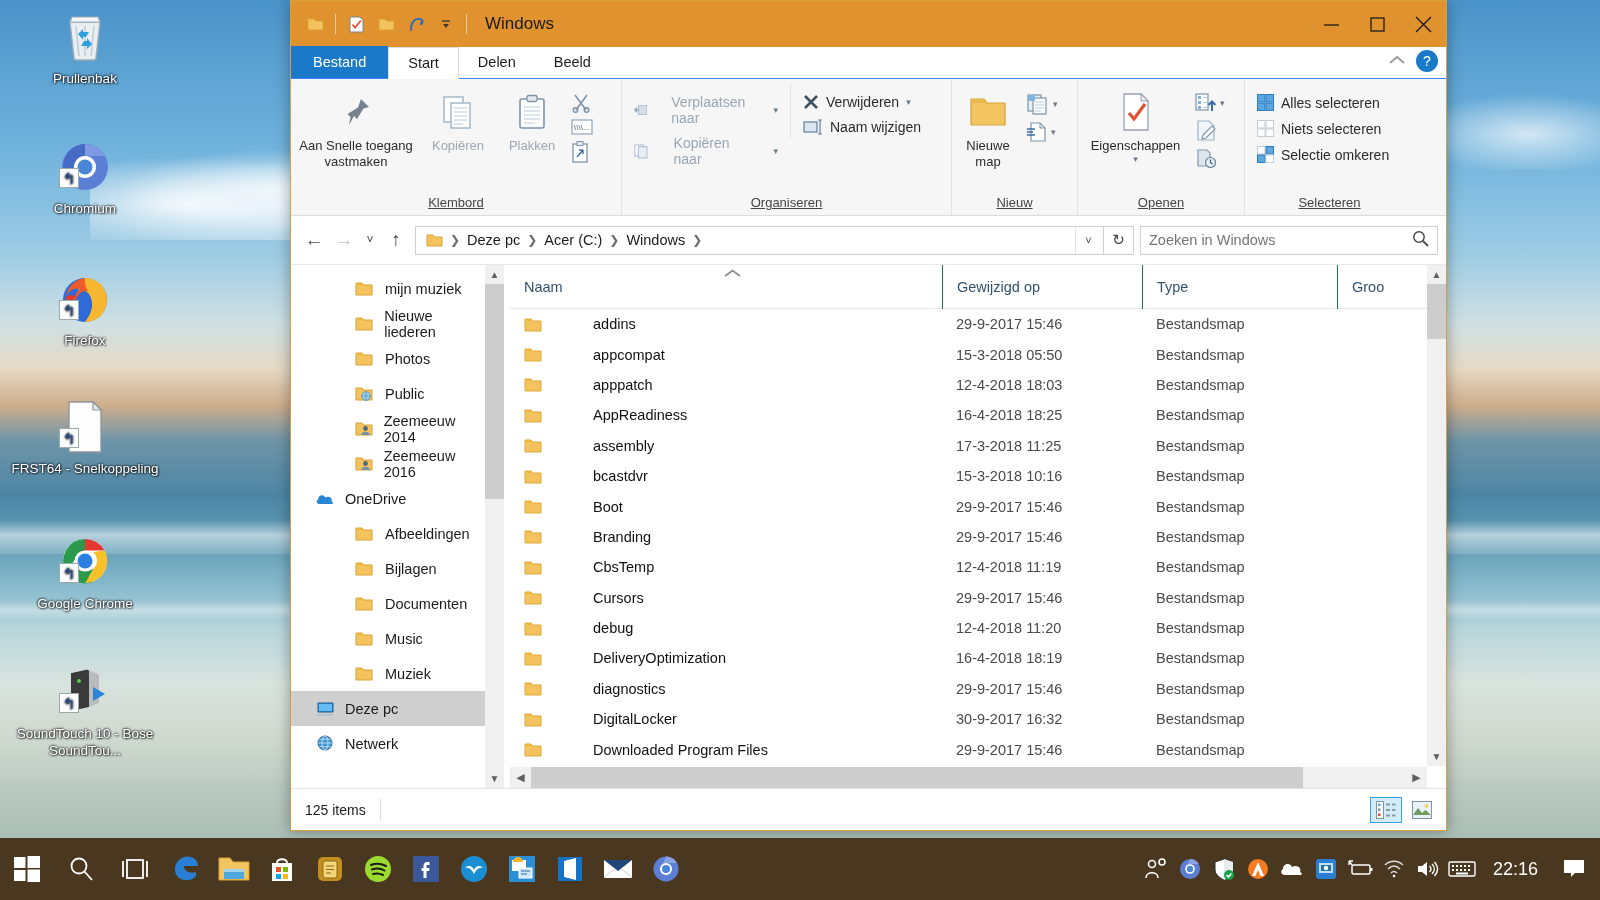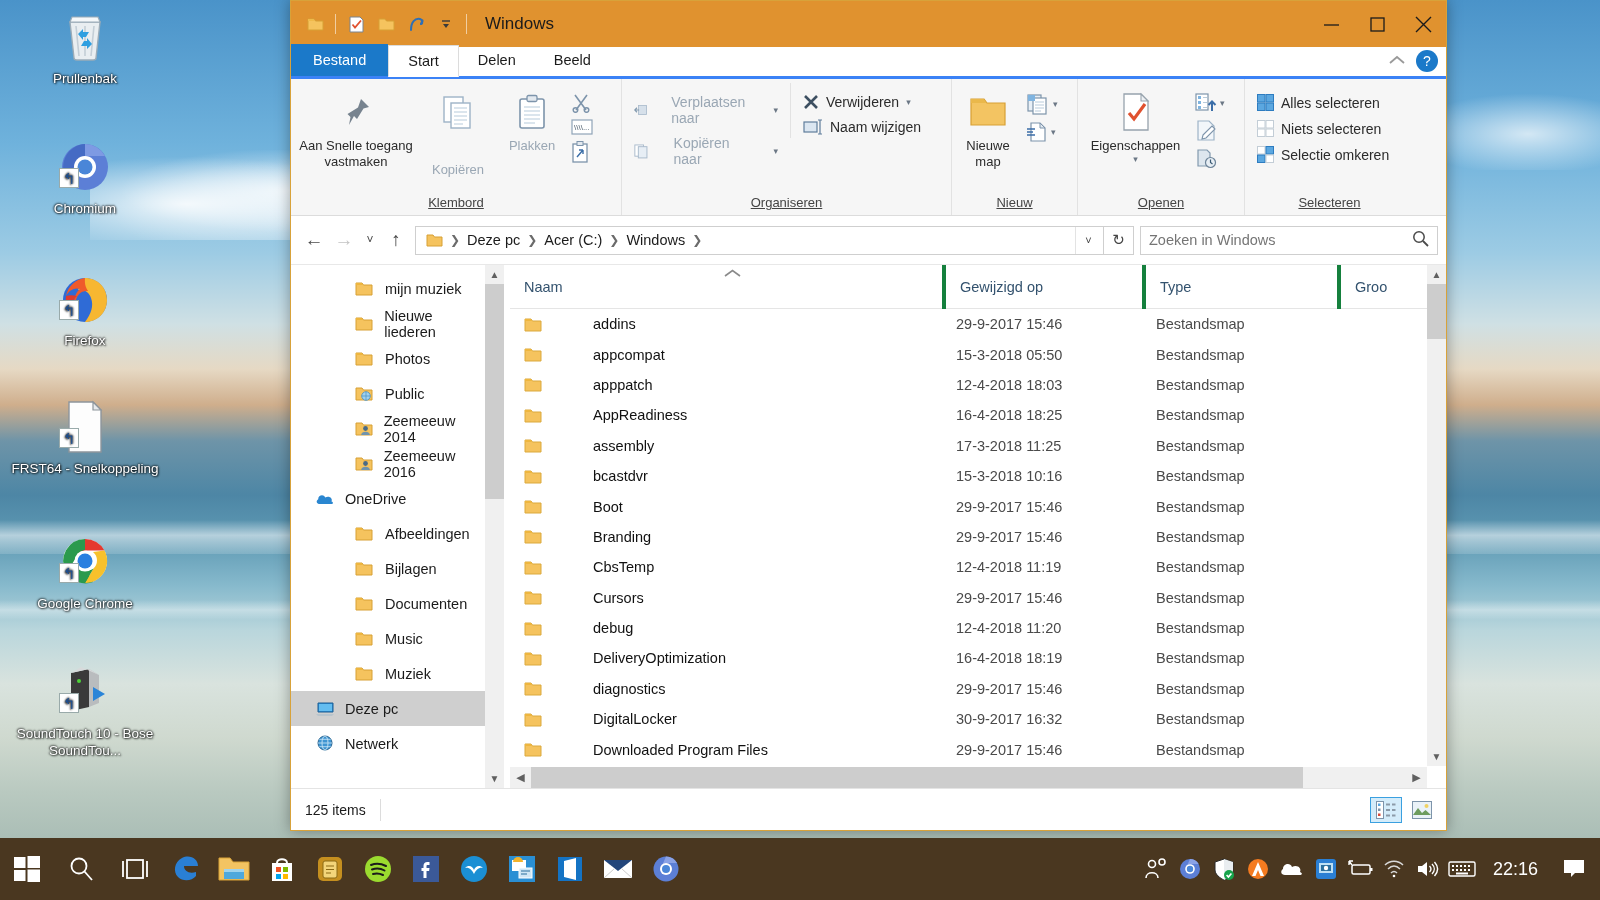--- a/index.html
+++ b/index.html
@@ -73,21 +73,21 @@
   .qat { display:flex; align-items:center; gap:2px; padding-left:10px; }
   .qat-btn { width:28px;height:28px;display:flex;align-items:center;justify-content:center;cursor:default; }
   .vsep { width:1px; height:20px; background:rgba(255,255,255,.55); margin:0 4px; }
   #win-title { font-size:17px; color:#1b1b1b; margin-left:14px; }
   .caption-btns { position:absolute; right:0; top:0; display:flex; height:46px; }
   .cap { width:46px;height:46px;display:flex;align-items:center;justify-content:center;cursor:default; }
   .cap svg { display:block; }
 
   
   #tabstrip { height:32px; background:#fff; display:flex; align-items:flex-end; flex:0 0 auto;
-              border-bottom:3px solid #3b82f6; position:relative;}
+              border-bottom:1px solid #3b82f6; position:relative;}
   .tab { height:32px; padding:0 19px; display:flex;align-items:center; font-size:14.5px; color:#1b1b1b; cursor:default; }
   .tab.file { background:#1b79c9; color:#fff; font-size:14.5px; padding:0 22px; }
   .tab.active { background:#fff; border:1px solid #dcdcdc; border-bottom:1px solid #fff; margin-bottom:-1px; }
   .ribbon-right { position:absolute; right:8px; top:3px; display:flex; align-items:center; gap:10px; }
   .help-circle { width:22px;height:22px;border-radius:50%;background:#1b79c9;color:#fff;font-size:14px;
                  display:flex;align-items:center;justify-content:center;cursor:default; }
 
   
   #ribbon { height:137px; background:#f6f6f6; border-bottom:1px solid #dcdcdc; display:flex; flex:0 0 auto; position:relative;}
   .rgroup { display:flex; flex-direction:column; justify-content:space-between; position:relative; padding:4px 0 0 0; }
@@ -130,21 +130,21 @@
   .navitem .ni { width:22px; display:flex; align-items:center; }
   .navitem .nl { margin-left:8px; }
   .navsb { width:19px; background:#f0f0f0; display:flex;flex-direction:column;align-items:center;justify-content:space-between; cursor:default;}
   .navsb .arw { height:19px; display:flex;align-items:center;justify-content:center;font-size:10px;color:#606060; }
   .navsb .thumb { position:absolute; left:0; width:19px; background:#cdcdcd; }
   .splitter { width:6px; background:#fff; }
 
   #listpane { flex:1; display:flex; flex-direction:column; min-width:0; background:#fff; position:relative; }
   #colhead { height:44px; display:flex; align-items:center; border-bottom:1px solid #e5e5e5; position:relative; }
   .col { font-size:14.5px; color:#33526e; padding-left:14px; position:relative; height:44px; display:flex;align-items:center; cursor:default;}
-  .col + .col { border-left:4px solid #15803d; }
+  .col + .col { border-left:1px solid #15803d; }
   .col.name { width:432px; }
   .col.date { width:200px; }
   .col.type { width:195px; }
   .col.size { width:80px; overflow:hidden; }
   #sortmark { position:absolute; left:214px; top:3px; font-size:11px; color:#8a8a8a; }
   #rows { flex:1; overflow:hidden; }
   .row { height:30.4px; display:flex; align-items:center; cursor:default; }
   .row .c-name { width:432px; display:flex; align-items:center; padding-left:14px; font-size:14.5px; color:#111;gap:41px; }
   .row .c-name .fi { margin-right:10px; display:flex; }
   .row .c-date { width:200px; font-size:14.5px; color:#4a4a4a; padding-left:14px; }
@@ -347,21 +347,21 @@
     <div class="rgroup" style="width:330px;">
       <div class="gbody">
         <div class="bigbtn" style="width:130px;">
           <span class="ico">
             <svg width="34" height="34" viewBox="0 0 34 34">
                 <path d="M22 4 L30 12 L24.5 13.5 L18 24 L15 21 L10 30 L11.5 22 L8.5 19 L19 12.5 Z" fill="#77838f"></path>
               </svg>
           </span>
           <span class="lbl">Aan Snelle toegang vastmaken</span>
         </div>
-        <div class="bigbtn dim" style="width:74px;gap:24px;">
+        <div class="bigbtn dim" style="width:74px;">
           <span class="ico">
             <svg width="34" height="36" viewBox="0 0 34 36">
               <rect x="3" y="3" width="19" height="25" fill="#fff" stroke="#9db3c7" stroke-width="1.4"></rect>
               <rect x="10" y="9" width="19" height="25" fill="#fff" stroke="#9db3c7" stroke-width="1.4"></rect>
               <g stroke="#b8cbdb" stroke-width="1.1">
                   <path d="M13 14 h13 M13 18 h13 M13 22 h13 M13 26 h13 M13 30 h9"></path>
                 </g>
             </svg>
           </span>
           <span class="lbl">Kopiëren</span>

